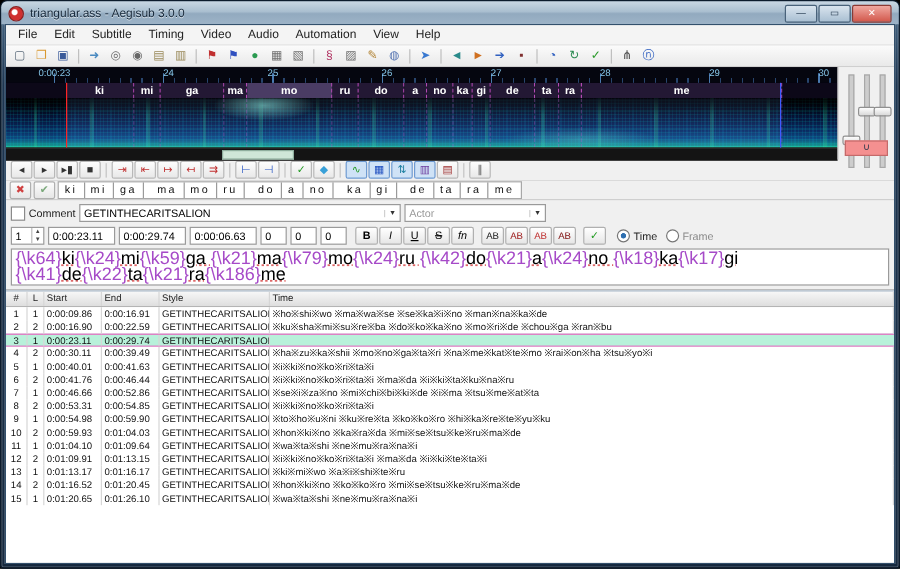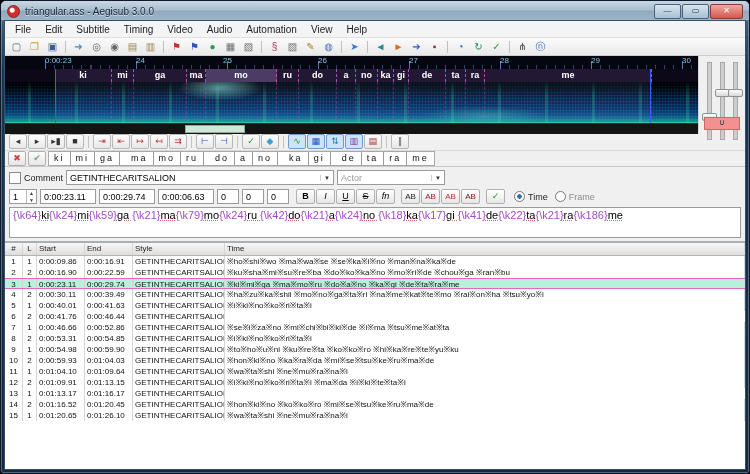--- a/index.html
+++ b/index.html
@@ -92,21 +92,21 @@
         display:flex;align-items:center;padding:0 3px;overflow:hidden;white-space:nowrap;}
   .combo .arrow{margin-left:auto;font-size:6px;color:#333;border-left:1px solid #d0d0d0;padding-left:3px;}
   .ph{color:#9a9a9a;}
   .spin{width:28px;position:relative;padding-right:10px;}
   .spin .ud{position:absolute;right:0;top:0;bottom:0;width:9px;border-left:1px solid #bbb;
             font-size:5px;line-height:7px;text-align:center;color:#444;}
   .fbtn{width:19px;height:15px;box-sizing:border-box;border:1px solid #b0b0b0;border-radius:2px;text-align:center;
         background:linear-gradient(#fff,#e6e6e6);font-size:9px;line-height:13px;}
   .radio{width:9px;height:9px;border-radius:50%;border:1px solid #777;background:#fff;flex:0 0 auto;}
   .radio.on{background:radial-gradient(circle,#2f6fb0 0 2px,#fff 2.5px);}
-  .textedit{height:31px;box-sizing:border-box;background:#fff;border:1px solid #9a9a9a;font-size:11px;
+  .textedit{height:31px;box-sizing:border-box;background:#fff;border:1px solid #9a9a9a;font-size:15px;
             line-height:13px;padding:1px 3px;overflow:hidden;}
   .tag{color:#a64ac8;}
   .sylt{color:#000;text-decoration:underline dotted #d66;text-underline-offset:1px;}
   
   .grid{flex:1;background:#fff;overflow:hidden;font-size:8px;color:#111;border-top:1px solid #9fb0c0;}
   .ghead{display:flex;height:12px;background:linear-gradient(#f7f7f7,#dedede);border-bottom:1px solid #b4b4b4;}
   .gc{box-sizing:border-box;padding:0 2px;line-height:11px;white-space:nowrap;overflow:hidden;border-right:1px solid #d6d6d6;}
   .ghead .gc{line-height:12px;color:#222;}
   .c0{width:18px;text-align:center;flex:0 0 auto;}
   .c1{width:14px;text-align:center;flex:0 0 auto;}
@@ -176,21 +176,21 @@
         <span class="tbtn" style="color: rgb(42, 138, 80);">↻</span>
         <span class="tbtn" style="color: rgb(42, 154, 42);">✓</span>
         <span class="tsep"></span>
         <span class="tbtn" style="color: rgb(68, 68, 68);">⋔</span>
         <span class="tbtn" style="color: rgb(48, 96, 192);">ⓝ</span>
       </div>
 
     <div class="audiowrap">
       <div class="audiocol">
         <div class="ruler" id="ruler">
-            <span class="rl" style="left: 40px;">0:00:23</span>
+            <span class="rl" style="left: 27px;">0:00:23</span>
             <span class="rl" style="left: 131px;">24</span>
             <span class="rl" style="left: 218px;">25</span>
             <span class="rl" style="left: 313px;">26</span>
             <span class="rl" style="left: 404px;">27</span>
             <span class="rl" style="left: 495px;">28</span>
             <span class="rl" style="left: 586px;">29</span>
             <span class="rl" style="left: 677px;">30</span>
           </div>
         <div class="strip" id="sylstrip">
             <span class="striplead"></span>
@@ -302,21 +302,21 @@
     </div>
 
     <div class="editp">
       <div class="erow">
         <span class="cbx"></span>
         <span class="lbl">Comment</span>
         <span class="combo" style="width:268px">
           <span>GETINTHECARITSALION</span>
           <span class="arrow">▼</span>
         </span>
-        <span class="combo" style="width:108px">
+        <span class="combo" style="width:118px">
           <span class="ph">Actor</span>
           <span class="arrow">▼</span>
         </span>
       </div>
       <div class="erow">
         <span class="field spin">
           <span>1</span>
           <span class="ud">▲<br>▼</span>
         </span>
         <span class="field" style="width:56px">0:00:23.11</span>
@@ -372,21 +372,20 @@
             <span class="gc c3">0:00:22.59</span>
             <span class="gc c4">GETINTHECARITSALION</span>
             <span class="gc c5">※ku※sha※mi※su※re※ba ※do※ko※ka※no ※mo※ri※de ※chou※ga ※ran※bu</span>
           </div>
           <div class="grow sel">
             <span class="gc c0">3</span>
             <span class="gc c1">1</span>
             <span class="gc c2">0:00:23.11</span>
             <span class="gc c3">0:00:29.74</span>
             <span class="gc c4">GETINTHECARITSALION</span>
-            <span class="gc c5">※ki※mi※ga ※ma※mo※ru ※do※a※no ※ka※gi ※de※ta※ra※me</span>
           </div>
           <div class="grow">
             <span class="gc c0">4</span>
             <span class="gc c1">2</span>
             <span class="gc c2">0:00:30.11</span>
             <span class="gc c3">0:00:39.49</span>
             <span class="gc c4">GETINTHECARITSALION</span>
             <span class="gc c5">※ha※zu※ka※shii ※mo※no※ga※ta※ri ※na※me※kat※te※mo ※rai※on※ha ※tsu※yo※i</span>
           </div>
           <div class="grow">
@@ -396,20 +395,21 @@
             <span class="gc c3">0:00:41.63</span>
             <span class="gc c4">GETINTHECARITSALION</span>
             <span class="gc c5">※i※ki※no※ko※ri※ta※i</span>
           </div>
           <div class="grow">
             <span class="gc c0">6</span>
             <span class="gc c1">2</span>
             <span class="gc c2">0:00:41.76</span>
             <span class="gc c3">0:00:46.44</span>
             <span class="gc c4">GETINTHECARITSALION</span>
+            <span class="gc c5">※i※ki※no※ko※ri※ta※i ※ma※da ※i※ki※ta※ku※na※ru</span>
           </div>
           <div class="grow">
             <span class="gc c0">7</span>
             <span class="gc c1">1</span>
             <span class="gc c2">0:00:46.66</span>
             <span class="gc c3">0:00:52.86</span>
             <span class="gc c4">GETINTHECARITSALION</span>
             <span class="gc c5">※se※i※za※no ※mi※chi※bi※ki※de ※i※ma ※tsu※me※at※ta</span>
           </div>
           <div class="grow">
@@ -451,20 +451,21 @@
             <span class="gc c3">0:01:13.15</span>
             <span class="gc c4">GETINTHECARITSALION</span>
             <span class="gc c5">※i※ki※no※ko※ri※ta※i ※ma※da ※i※ki※te※ta※i</span>
           </div>
           <div class="grow">
             <span class="gc c0">13</span>
             <span class="gc c1">1</span>
             <span class="gc c2">0:01:13.17</span>
             <span class="gc c3">0:01:16.17</span>
             <span class="gc c4">GETINTHECARITSALION</span>
+            <span class="gc c5">※ki※mi※wo ※a※i※shi※te※ru</span>
           </div>
           <div class="grow">
             <span class="gc c0">14</span>
             <span class="gc c1">2</span>
             <span class="gc c2">0:01:16.52</span>
             <span class="gc c3">0:01:20.45</span>
             <span class="gc c4">GETINTHECARITSALION</span>
             <span class="gc c5">※hon※ki※no ※ko※ko※ro ※mi※se※tsu※ke※ru※ma※de</span>
           </div>
           <div class="grow">

